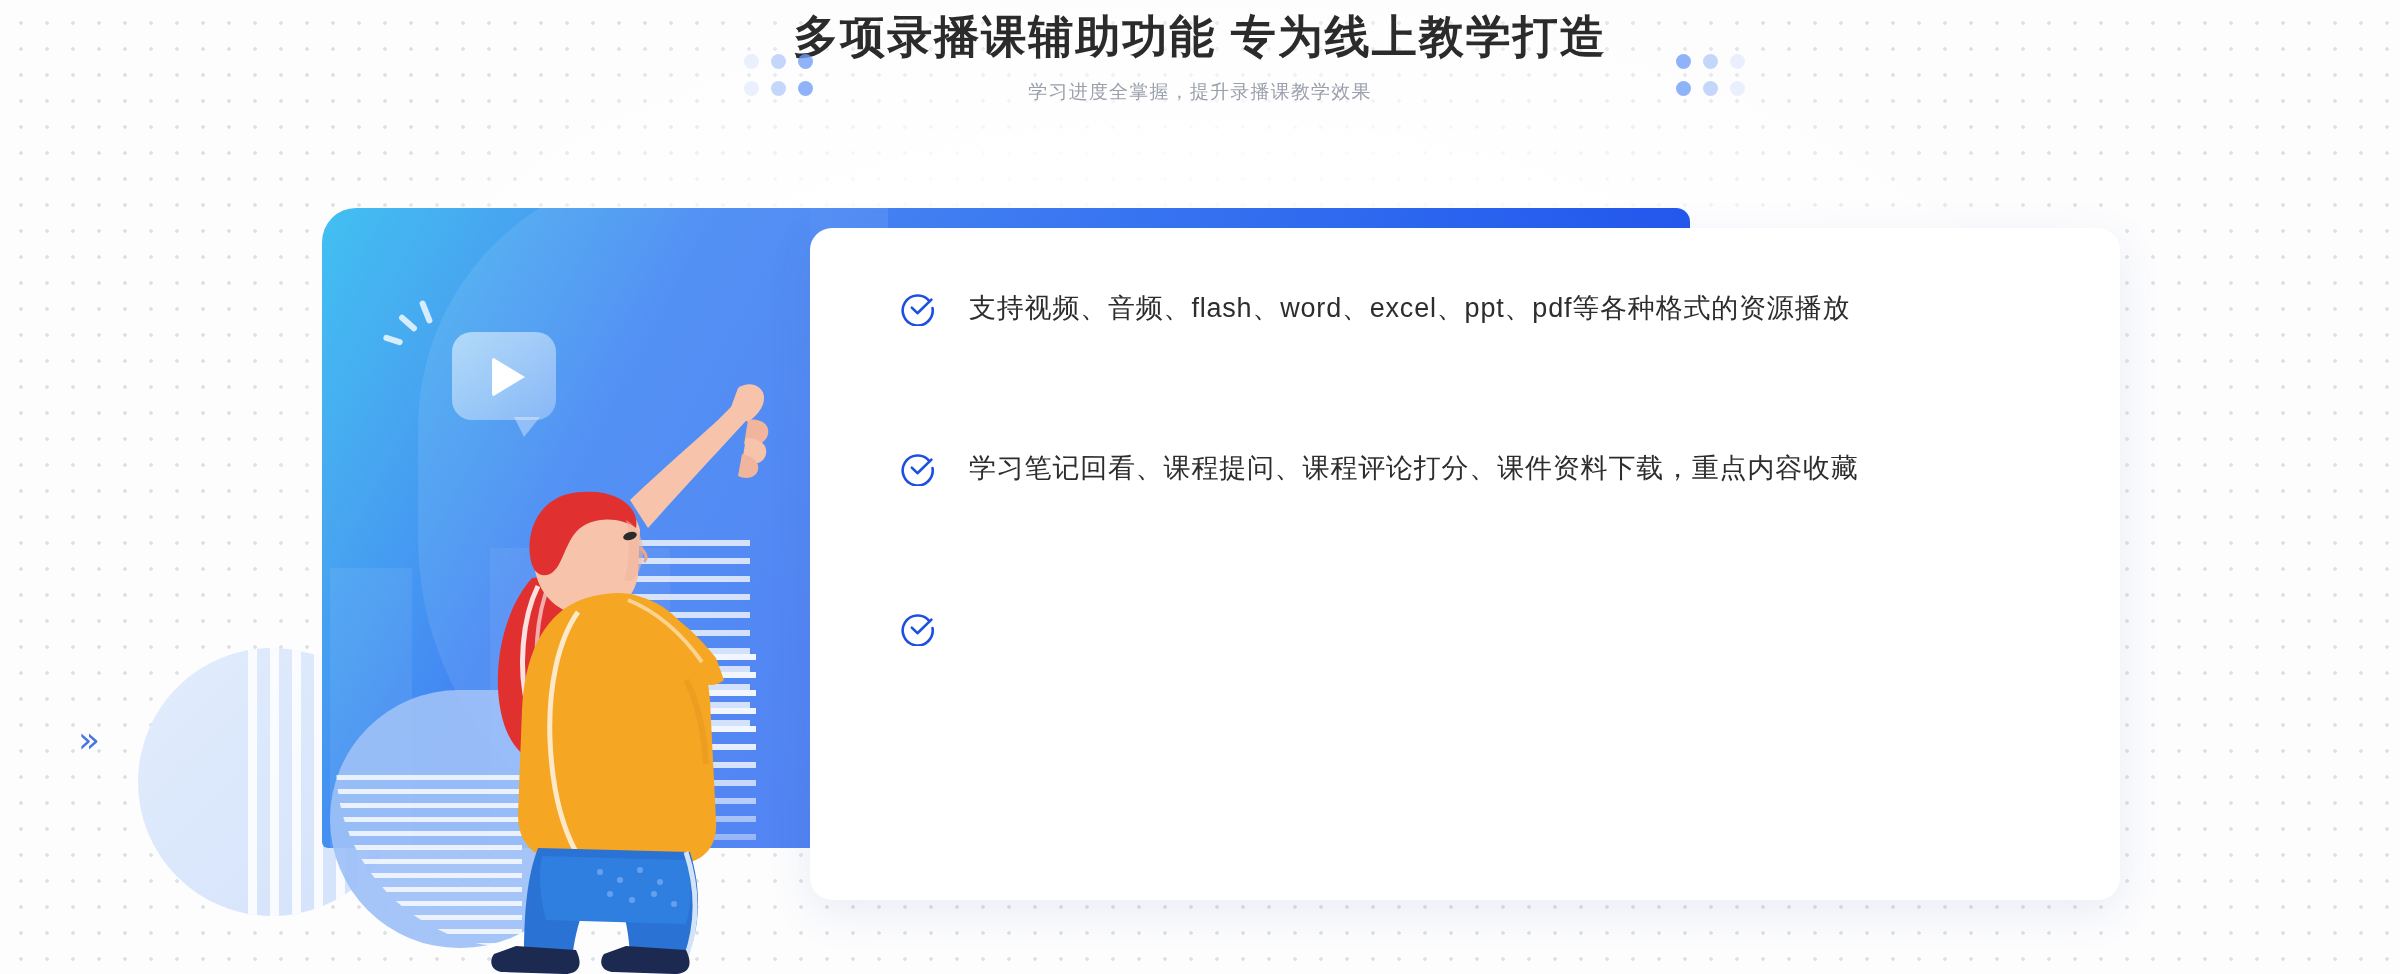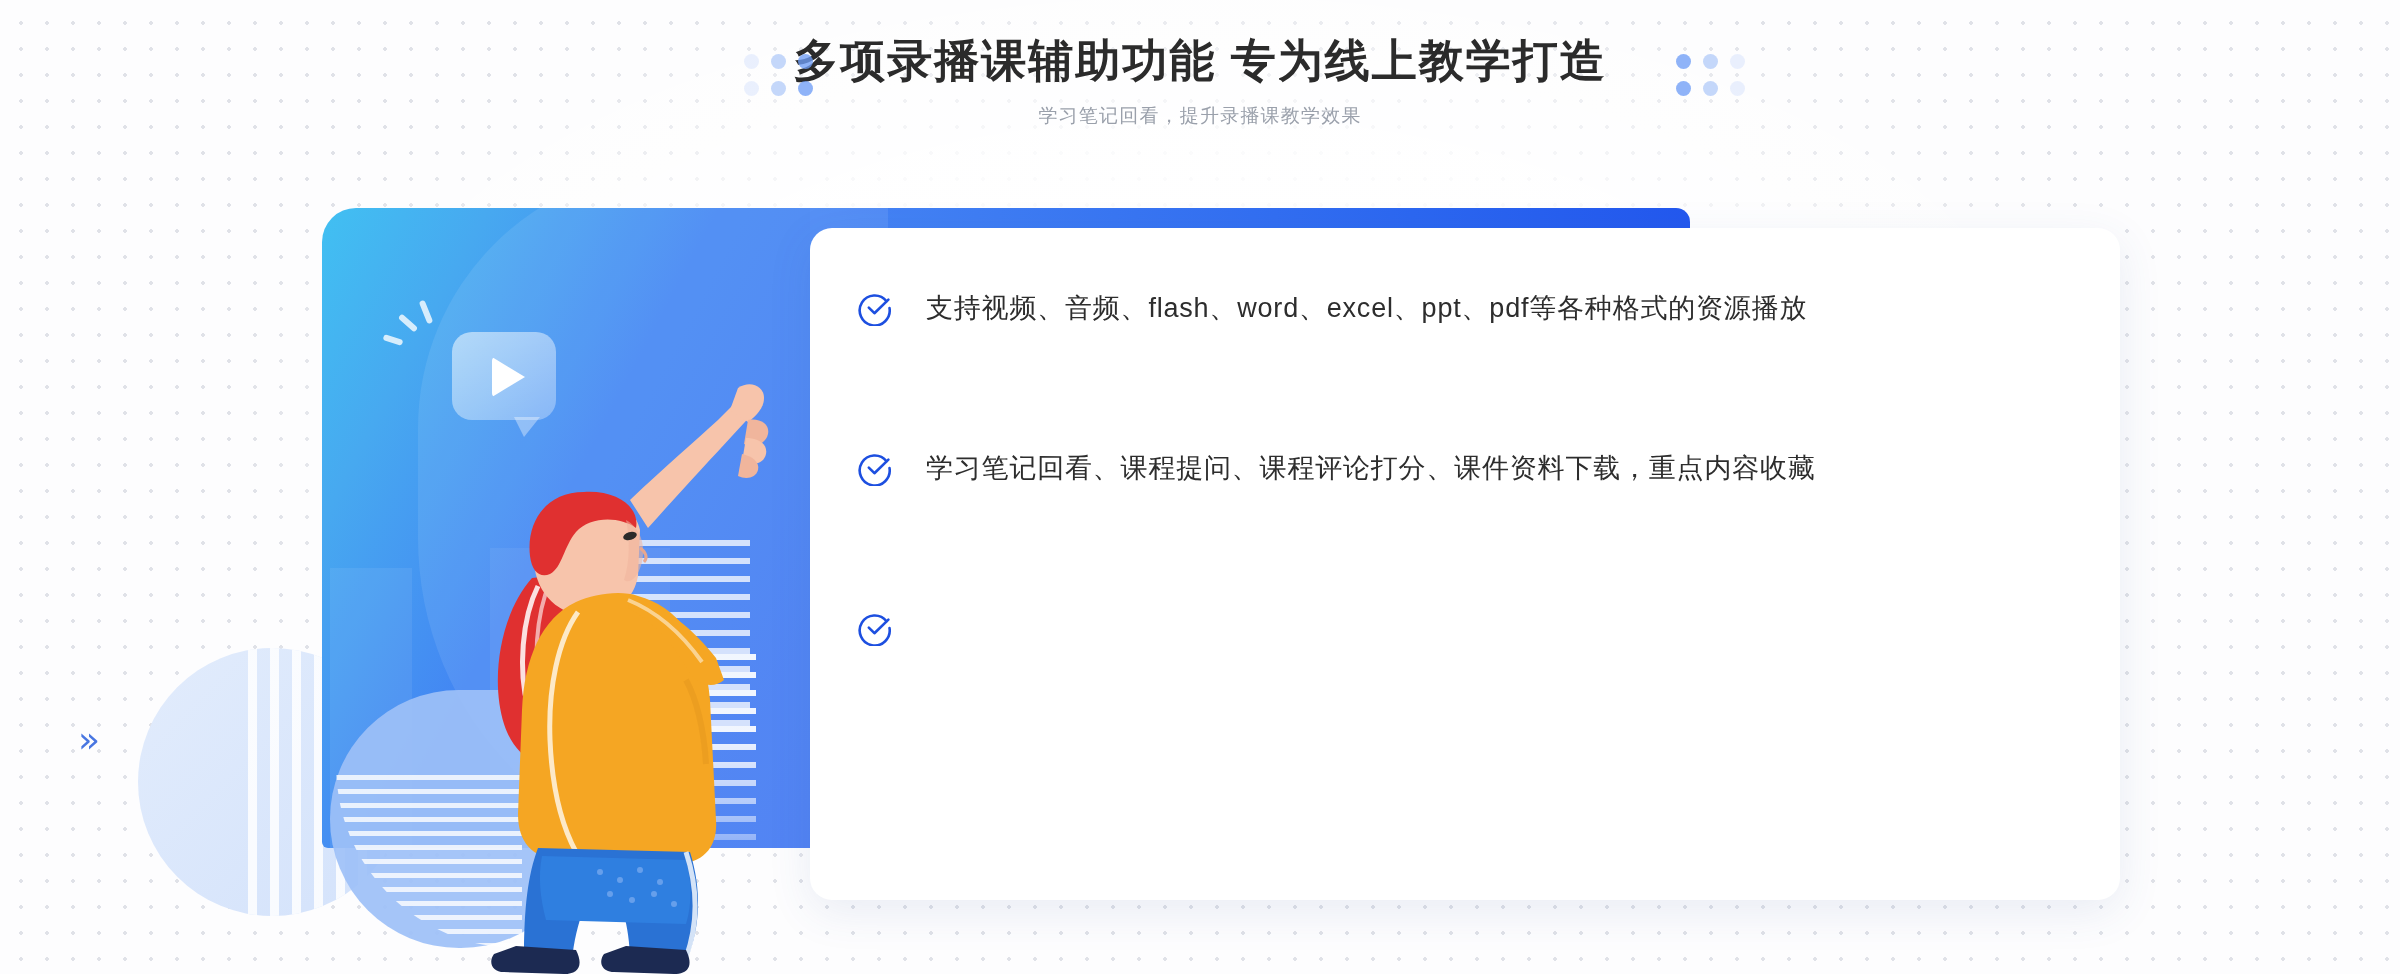--- a/index.html
+++ b/index.html
@@ -44,21 +44,21 @@
   
   .header {
     position: absolute;
     left: 0; top: 0;
     width: 2400px;
     text-align: center;
     z-index: 6;
   }
   .title {
     margin: 0;
-    padding-top: 32px;
+    padding-top: 8px;
     font-size: 45px;
     font-weight: 700;
     letter-spacing: 2px;
     color: #2b2b2b;
     line-height: 1.28;
     white-space: nowrap;
   }
   .subtitle {
     margin: 0;
     padding-top: 13px;
@@ -261,20 +261,21 @@
     background: #ffffff;
     border-radius: 22px;
     box-shadow: 0 12px 44px rgba(60,90,160,.10);
     z-index: 7;
     overflow: hidden;
   }
   .feature-list {
     position: relative;
     width: 100%;
     height: 100%;
+    margin-left: 43px;
   }
   .feature-row {
     position: relative;
     display: flex;
     align-items: center;
     height: 160px;
     padding-left: 48px;
     box-sizing: border-box;
   }
   .feature-row.active {
@@ -305,21 +306,21 @@
 </head>
 <body>
 
 <div class="page">
 
   <div class="dot-grid"></div>
   <div class="white-veil"></div>
 
   <div class="header">
     <h1 class="title">多项录播课辅助功能 专为线上教学打造</h1>
-    <p class="subtitle">学习笔记回看，提升录播课教学效果</p>
+    <p class="subtitle">学习进度全掌握，提升录播课教学效果</p>
   </div>
 
   <div class="dot-cluster left">
     <i class="o1"></i>
     <i class="o2"></i>
     <i class="o3"></i>
     <i class="o1"></i>
     <i class="o2"></i>
     <i class="o3"></i>
   </div>

